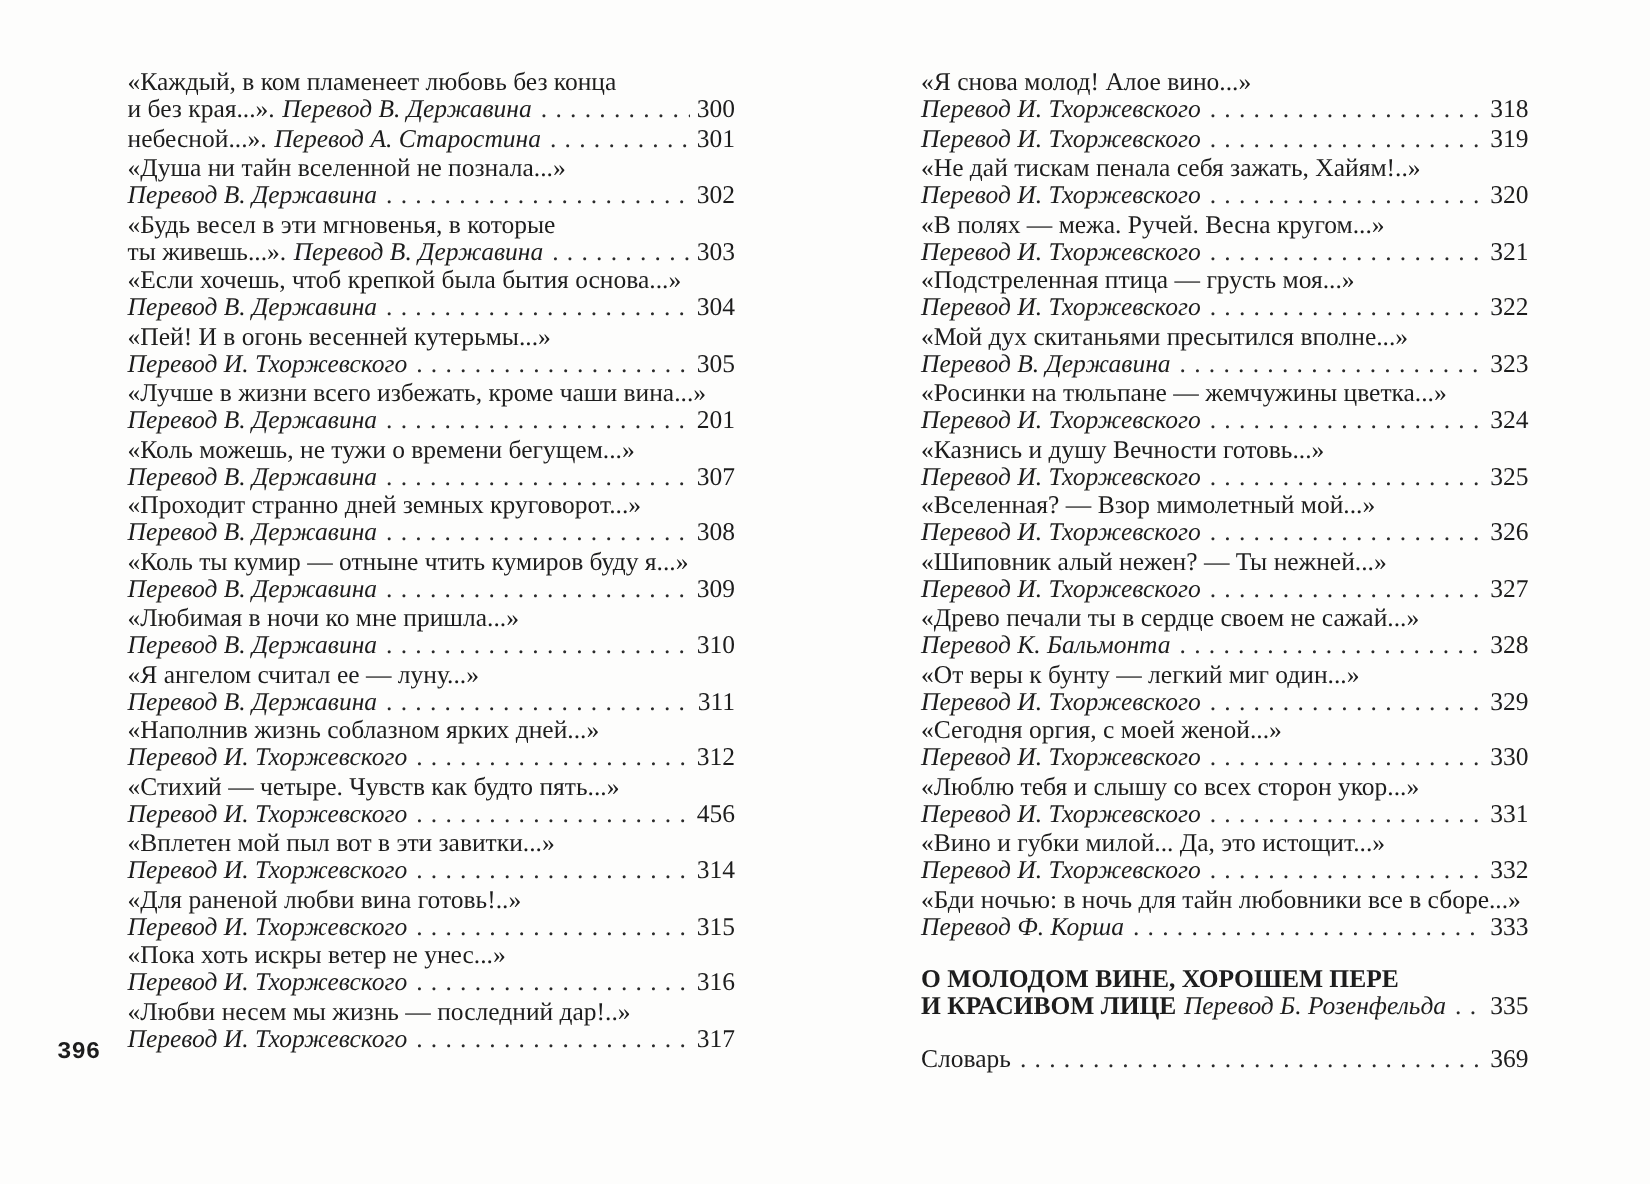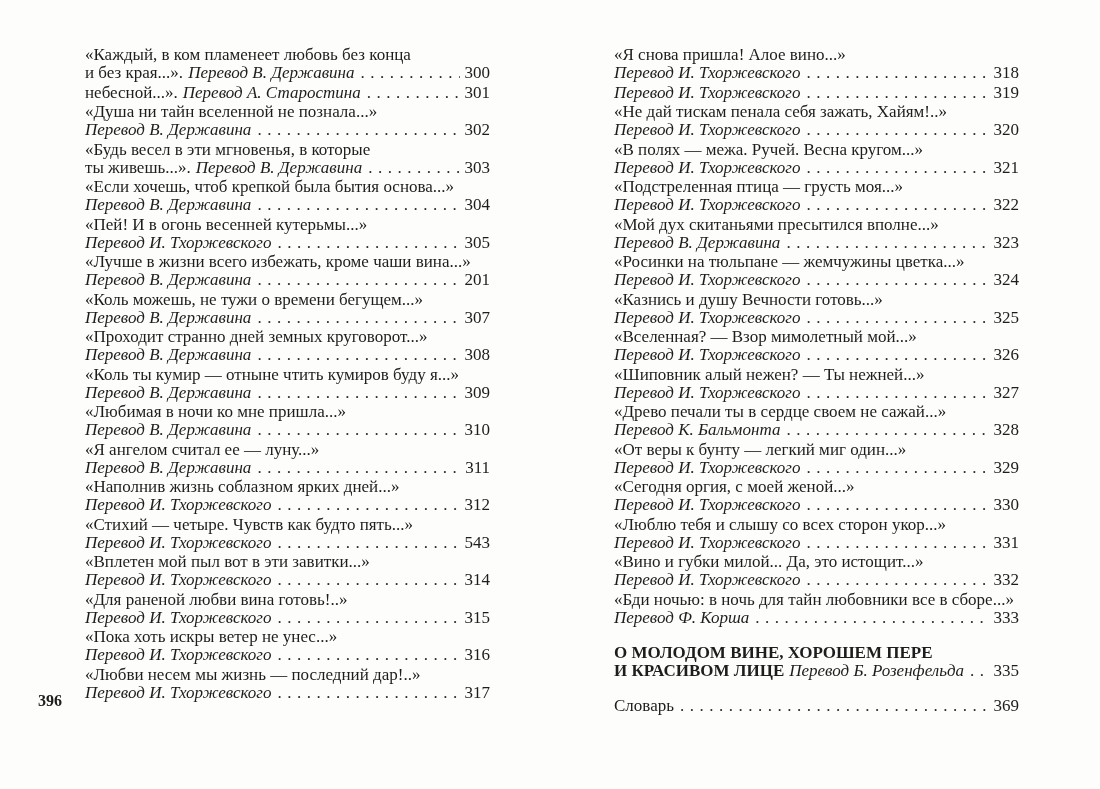--- a/index.html
+++ b/index.html
@@ -18,20 +18,21 @@
     position: relative;
     width: 1100px;
     height: 789px;
   }
   .folio {
     position: absolute;
     left: 38px;
     top: 692px;
     font-weight: bold;
     font-size: 16px;
+    font-family: Liberation Mono, monospace;
   }
   .col {
     position: absolute;
     top: 46px;
     width: 405px;
     font-size: 17px;
     line-height: 18px;
   }
   .col.left  { left: 85px; }
   .col.right { left: 614px; }
@@ -182,21 +183,21 @@
           <span class="translator">Перевод И. Тхоржевского</span>
           <span class="leader"></span>
           <span class="pageno">312</span>
         </div>
       </div>
       <div class="entry">
         <div class="line">«Стихий — четыре. Чувств как будто пять...»</div>
         <div class="row">
           <span class="translator">Перевод И. Тхоржевского</span>
           <span class="leader"></span>
-          <span class="pageno">543</span>
+          <span class="pageno">456</span>
         </div>
       </div>
       <div class="entry">
         <div class="line">«Вплетен мой пыл вот в эти завитки...»</div>
         <div class="row">
           <span class="translator">Перевод И. Тхоржевского</span>
           <span class="leader"></span>
           <span class="pageno">314</span>
         </div>
       </div>
@@ -220,21 +221,21 @@
         <div class="line">«Любви несем мы жизнь — последний дар!..»</div>
         <div class="row">
           <span class="translator">Перевод И. Тхоржевского</span>
           <span class="leader"></span>
           <span class="pageno">317</span>
         </div>
       </div>
     </div>
   <div class="col right">
       <div class="entry">
-        <div class="line">«Я снова пришла! Алое вино...»</div>
+        <div class="line">«Я снова молод! Алое вино...»</div>
         <div class="row">
           <span class="translator">Перевод И. Тхоржевского</span>
           <span class="leader"></span>
           <span class="pageno">318</span>
         </div>
       </div>
       <div class="entry">
         <div class="row">
           <span class="translator">Перевод И. Тхоржевского</span>
           <span class="leader"></span>

